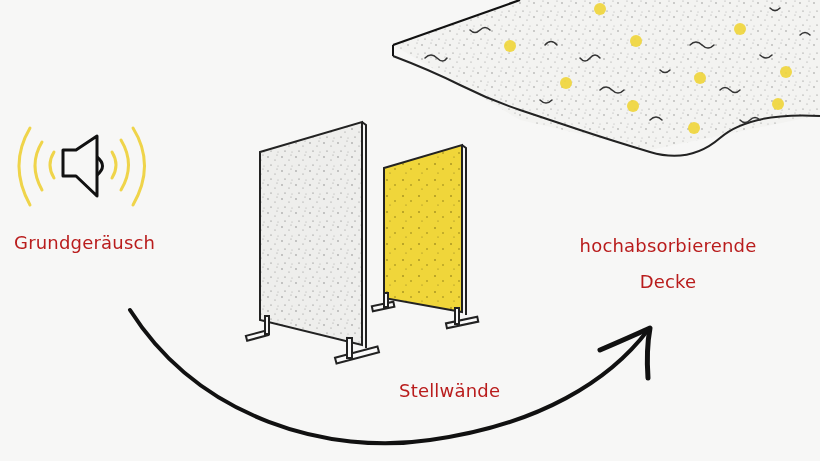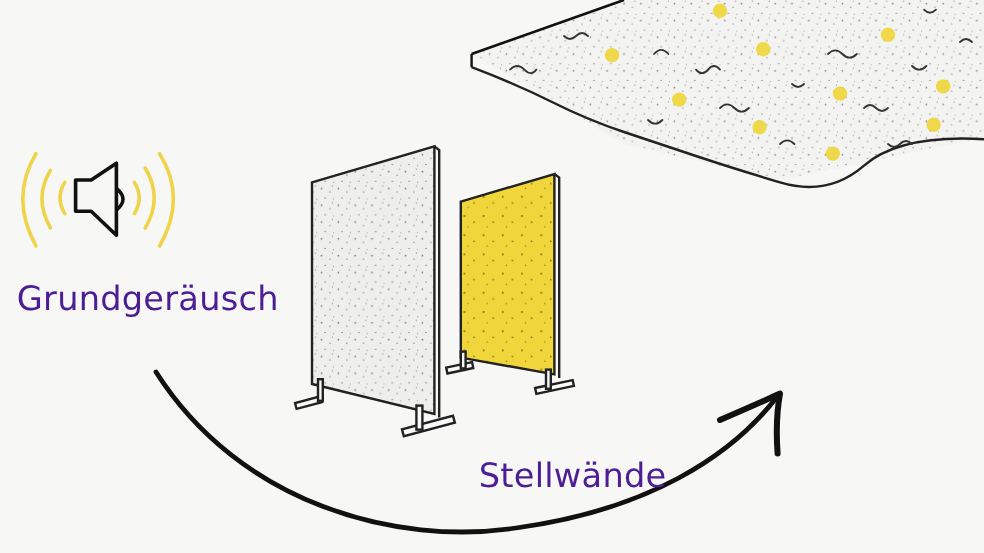--- a/index.html
+++ b/index.html
@@ -1,17 +1,17 @@
 <!DOCTYPE html>
 <html><head>
 <meta charset="utf-8">
 <style>
   html, body { margin: 0; padding: 0; }
   body { width: 820px; height: 461px; overflow: hidden; background: #f7f7f6; position: relative; font-family: "DejaVu Sans", sans-serif; }
-  .label { position: absolute; color: #4c1d95; font-size: 28px; letter-spacing: 0.2px; font-family: "DejaVu Sans", sans-serif; }
+  .label { position: absolute; color: #b91c1c; font-size: 18px; letter-spacing: 0.2px; font-family: "DejaVu Sans", sans-serif; }
   #lbl-noise { left: 14px; top: 232px; }
   #lbl-ceiling { left: 544px; top: 228px; text-align: center; width: 248px; line-height: 36px; }
   #lbl-walls { left: 351px; top: 380px; margin-left: 48px; }
   svg.art { position: absolute; left: 0; top: 0; }
 </style>
 </head>
 <body>
 
 <svg class="art" width="820" height="461" viewBox="0 0 820 461">
   <defs>
@@ -106,14 +106,16 @@
   </g>
 
   <g fill="none" stroke="#111" stroke-linecap="round">
     <path d="M130 310 C 200 420, 330 455, 430 440 C 540 425, 610 380, 648 330" stroke-width="4"></path>
     <path d="M600 350 Q628 338 650 328 Q646 350 648 378" stroke-width="5" stroke-linejoin="round"></path>
   </g>
 </svg>
 
 <div class="label" id="lbl-noise">Grundgeräusch</div>
 <div class="label" id="lbl-ceiling">
+  <div>hochabsorbierende</div>
+  <div>Decke</div>
 </div>
 <div class="label" id="lbl-walls">Stellwände</div>
 
 </body></html>

